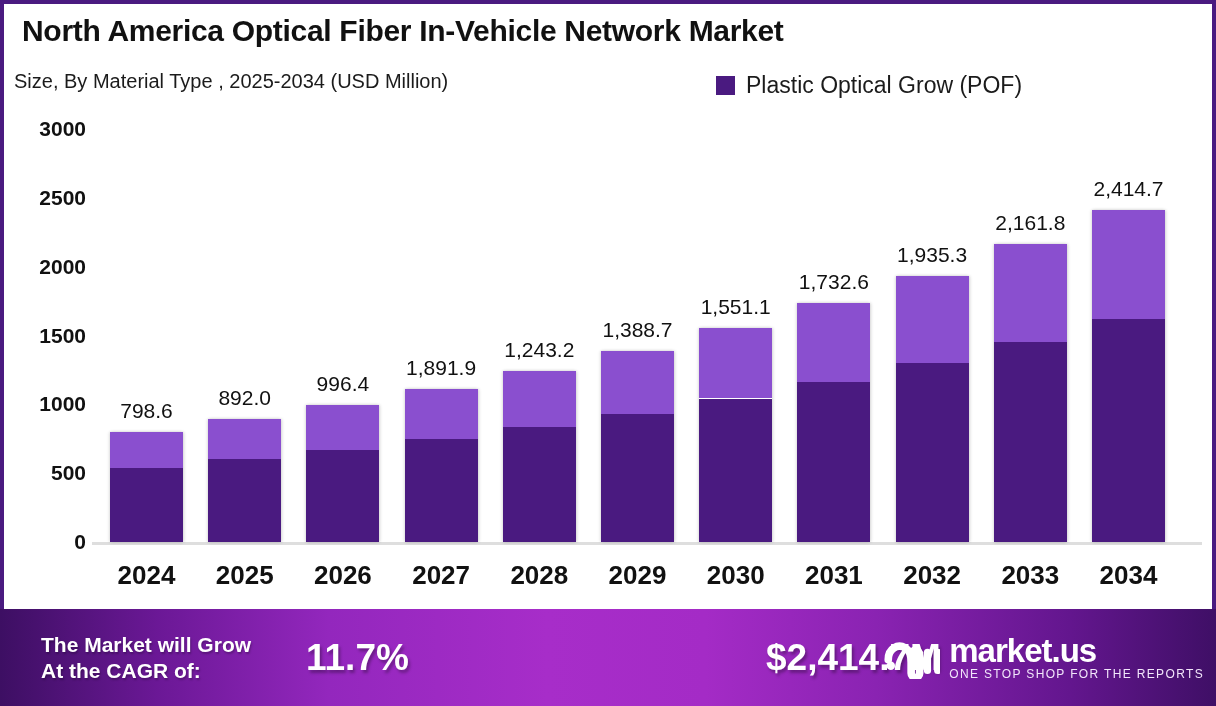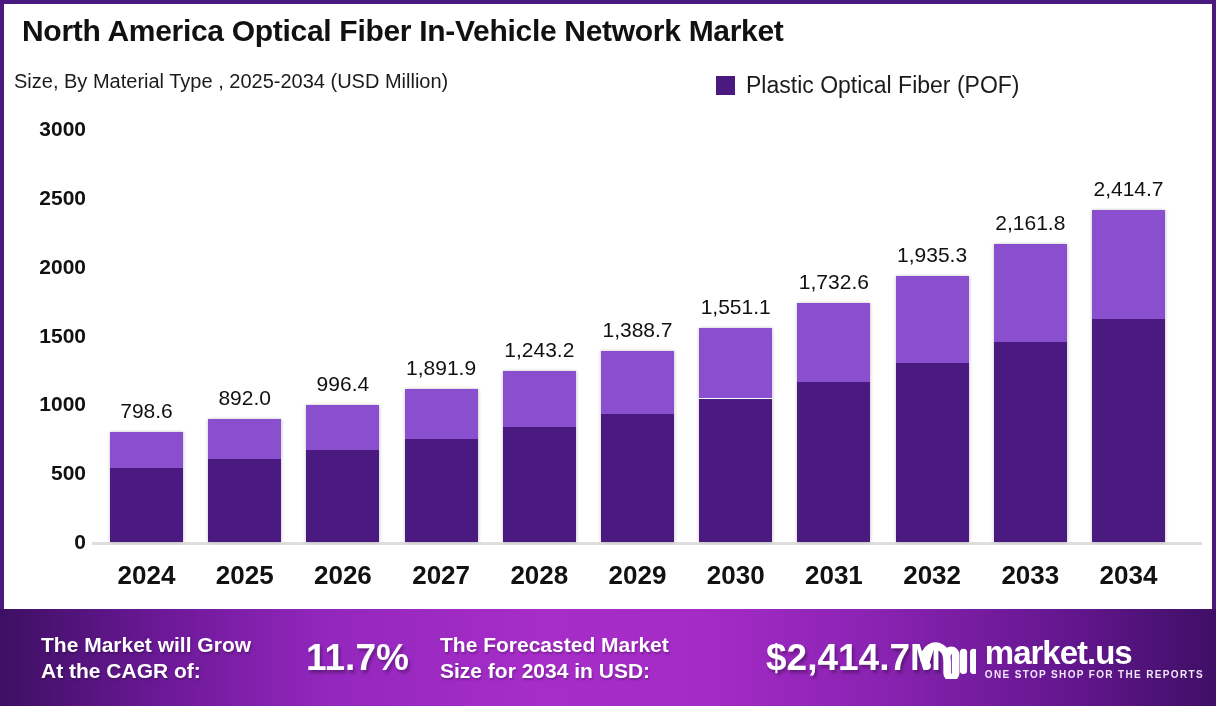--- a/index.html
+++ b/index.html
@@ -141,38 +141,38 @@
     right: 12px; top: 0; height: 97px;
     display: flex; align-items: center;
   }
   .logo-icon { width: 56px; height: 42px; margin-right: 9px; }
   .logo-text { display: flex; flex-direction: column; }
   .logo-name {
     color: #fff; font-size: 33px; font-weight: bold;
     letter-spacing: -1.0px; line-height: 1;
   }
   .logo-tag {
-    color: #f2e6fb; font-size: 10px; font-weight: bold;
+    color: #f2e6fb; font-size: 12px; font-weight: normal;
     letter-spacing: 1.35px; margin-top: 0; white-space: nowrap;
   }
 </style>
 </head>
 <body>
 
 <div id="root">
 
   <div class="frame"></div>
 
   <div class="title">North America Optical Fiber In-Vehicle Network Market</div>
   <div class="subtitle">Size, By Material Type , 2025-2034 (USD Million)</div>
 
   <div class="legend">
     <div class="legend-row">
       <span class="legend-swatch" style="background: rgb(74, 26, 128);"></span>
-      <span class="legend-label">Plastic Optical Fiber (POF)</span>
+      <span class="legend-label">Plastic Optical Grow (POF)</span>
     </div>
   </div>
 
   <div class="plot" id="plot">
     <div class="axis-line" style="top:542px"></div>
   <div class="ytick" style="top: 542px; left: 0px;">0</div>
       <div class="ytick" style="top: 473.167px; left: 0px;">500</div>
       <div class="ytick" style="top: 404.333px; left: 0px;">1000</div>
       <div class="ytick" style="top: 335.5px; left: 0px;">1500</div>
       <div class="ytick" style="top: 266.667px; left: 0px;">2000</div>
@@ -247,24 +247,20 @@
     </div>
 
   <div class="banner">
     <div class="blk" style="left:16px;margin-left:25px;">
       <span class="banner-text">The Market will Grow
 At the CAGR of:</span>
     </div>
     <div class="blk" style="left:306px;">
       <span class="banner-big">11.7%</span>
     </div>
-    <div class="blk" style="left:440px;">
-      <span class="banner-text">The Forecasted Market
-Size for 2034 in USD:</span>
-    </div>
     <div class="blk" style="left:766px;">
       <span class="banner-big">$2,414.7M</span>
     </div>
     <div class="logo-wrap">
       <svg class="logo-icon" viewBox="0 0 66 48">
         <circle cx="8" cy="33" r="5" fill="#ffffff"></circle>
         <path d="M5 26 C5 13, 16 7, 25 12 C31 15, 32 22, 32 29 L32 42 A5 5 0 0 0 42 42 L42 20 A5 5 0 0 0 32 20" fill="none" stroke="#ffffff" stroke-width="9" stroke-linecap="round"></path>
         <rect x="47" y="13" width="8.5" height="30" rx="4.2" fill="#ffffff"></rect>
         <rect x="59" y="13" width="8.5" height="30" rx="4.2" fill="#ffffff"></rect>
       </svg>

